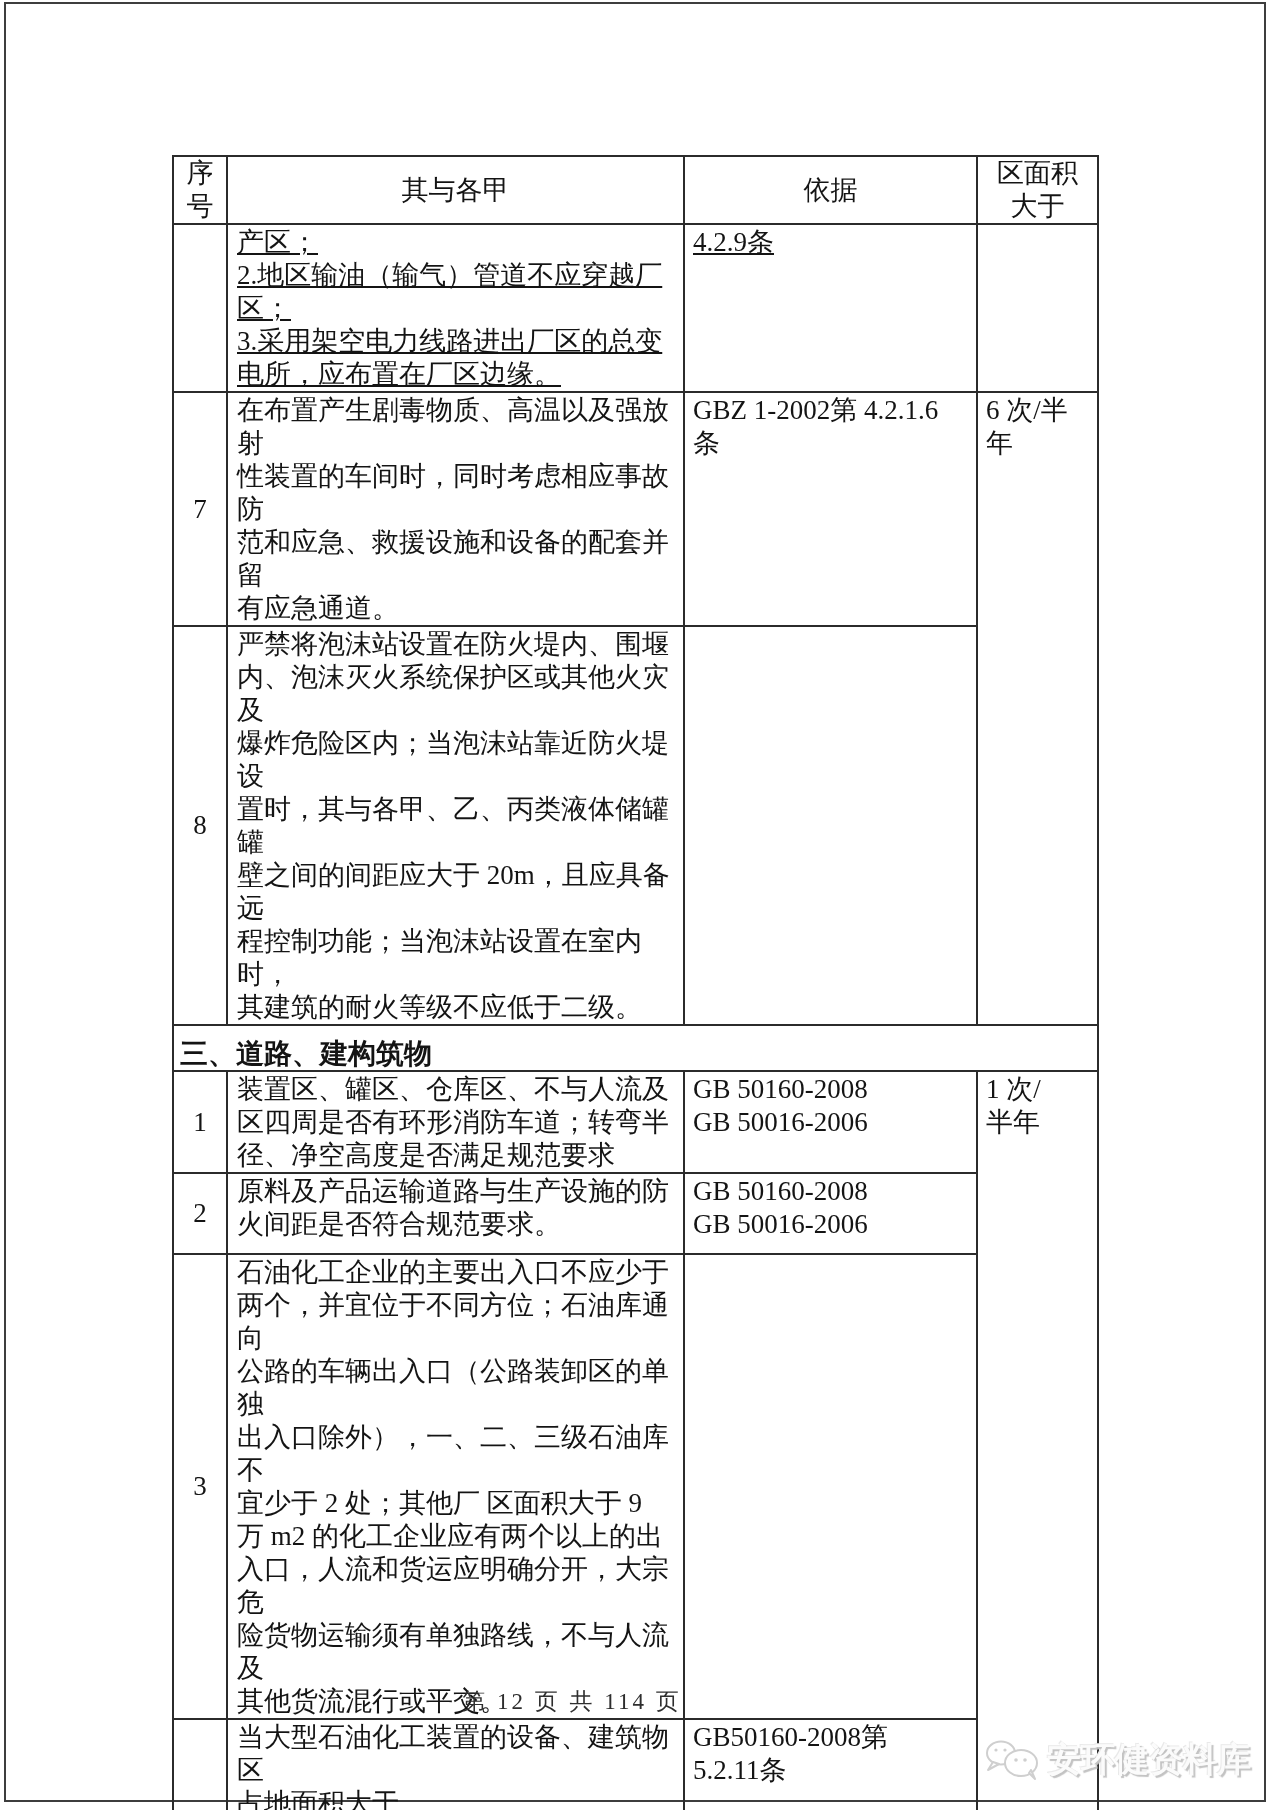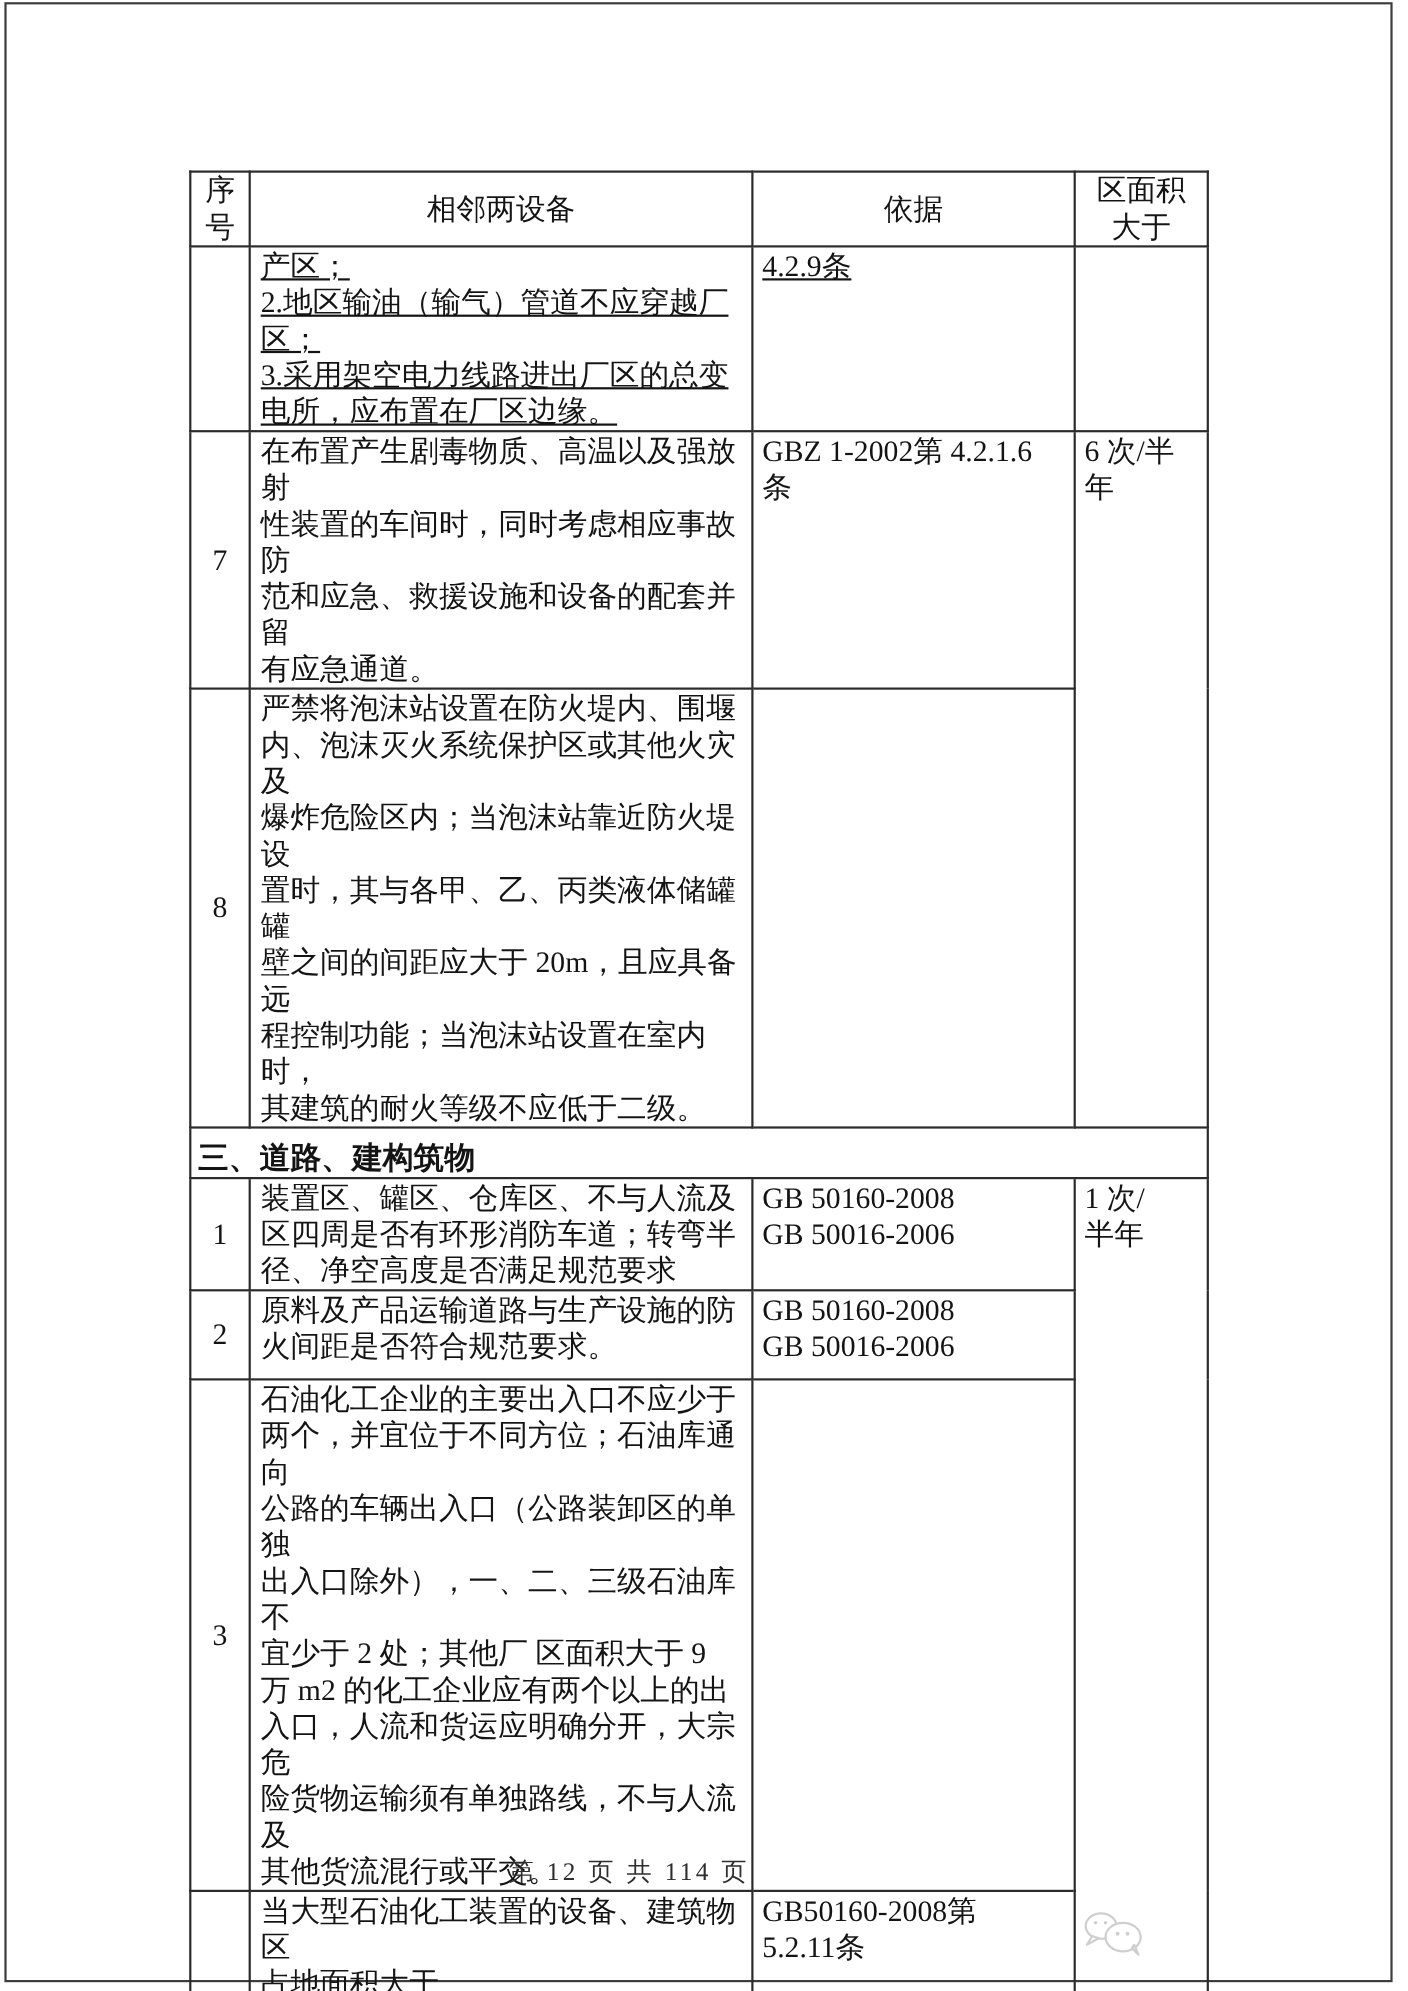--- a/index.html
+++ b/index.html
@@ -53,21 +53,21 @@
 <table class="check-table">
   <colgroup>
     <col class="c-no">
       <col class="c-content">
       <col class="c-basis">
       <col class="c-freq">
   </colgroup>
   <tbody>
       <tr style="height:67px;border-radius:10px;">
     <th>序号</th>
-    <th>相邻两设备</th>
+    <th>其与各甲</th>
     <th>依据</th>
     <th>区面积大于</th>
   </tr>
 
   <tr style="height:136px;text-decoration:underline;">
     <td class="cell-no"></td>
     <td class="cell-content">产区；
 2.地区输油（输气）管道不应穿越厂区；
 3.采用架空电力线路进出厂区的总变
 电所，应布置在厂区边缘。</td>
@@ -162,13 +162,14 @@
       <ellipse cx="38" cy="24" rx="16" ry="13"></ellipse>
       <path d="M46 34 L52 40 L48 31 Z" stroke-linejoin="round"></path>
     </g>
     <g fill="#cfcfcf">
       <circle cx="13" cy="11" r="1.6"></circle>
         <circle cx="22" cy="11" r="1.6"></circle>
       <circle cx="33" cy="21" r="1.8"></circle>
         <circle cx="42" cy="21" r="1.8"></circle>
     </g>
   </svg>
+  <span class="watermark-text">安环健资料库</span>
 </div>
 
 </body></html>

